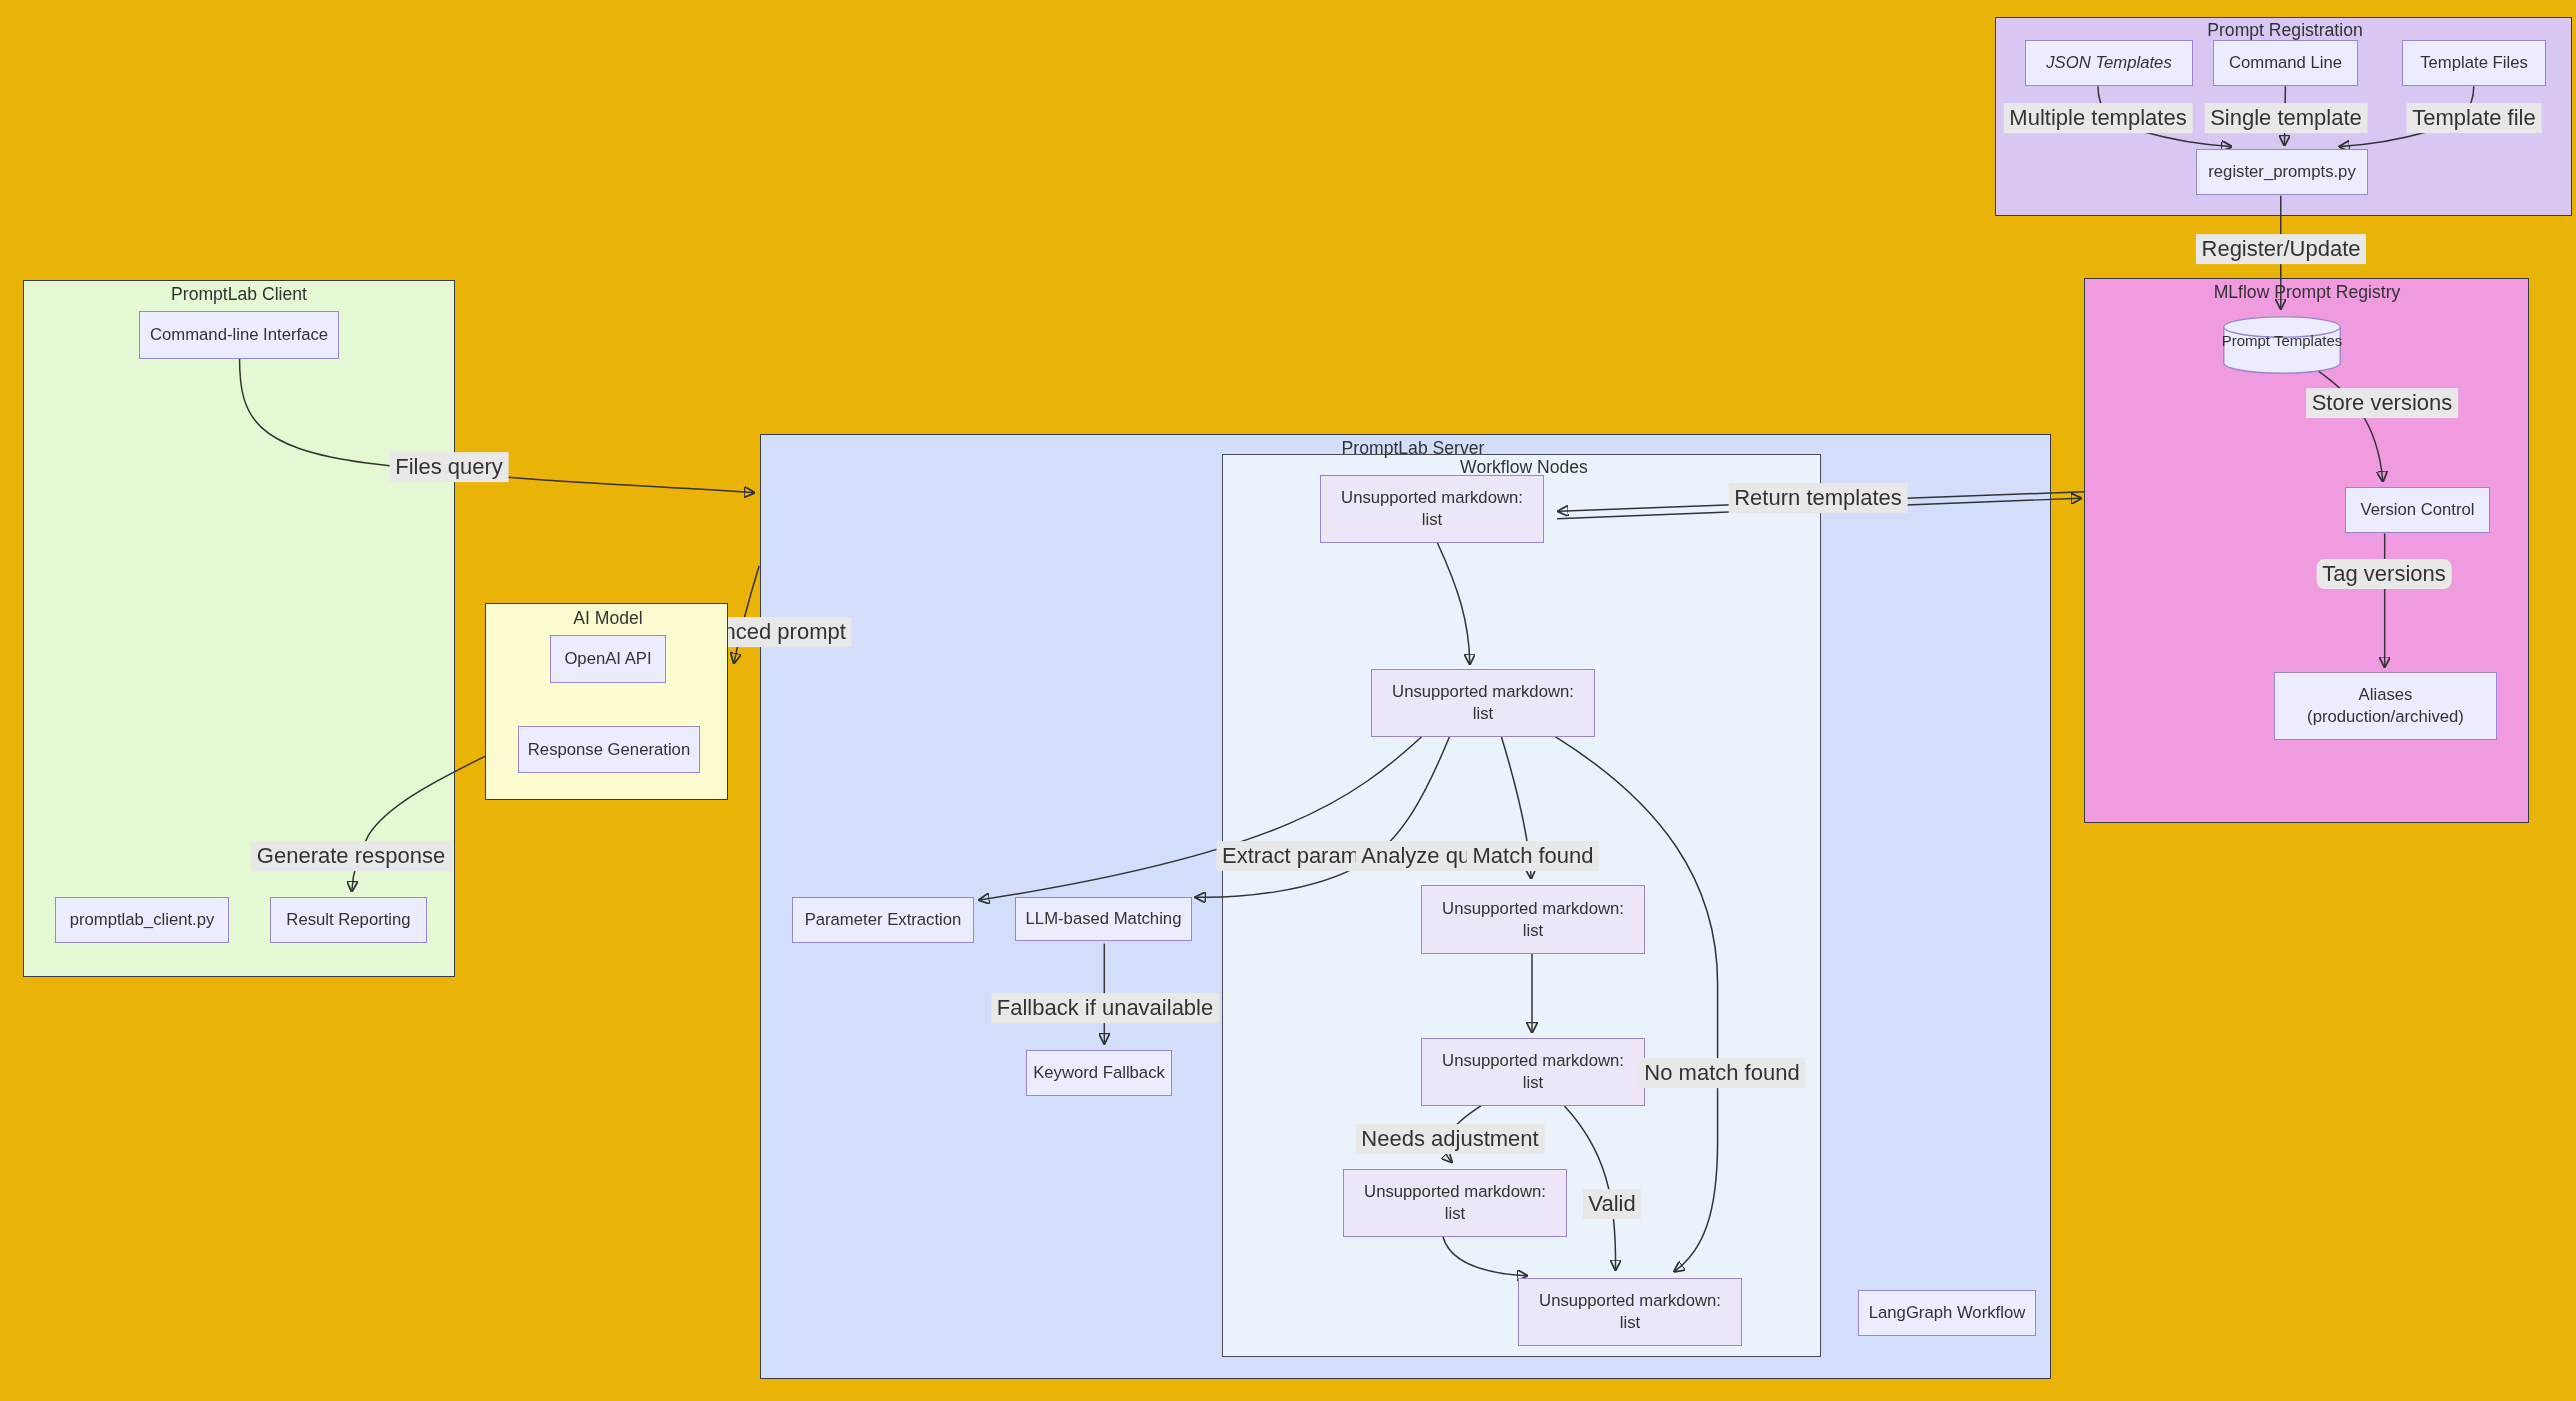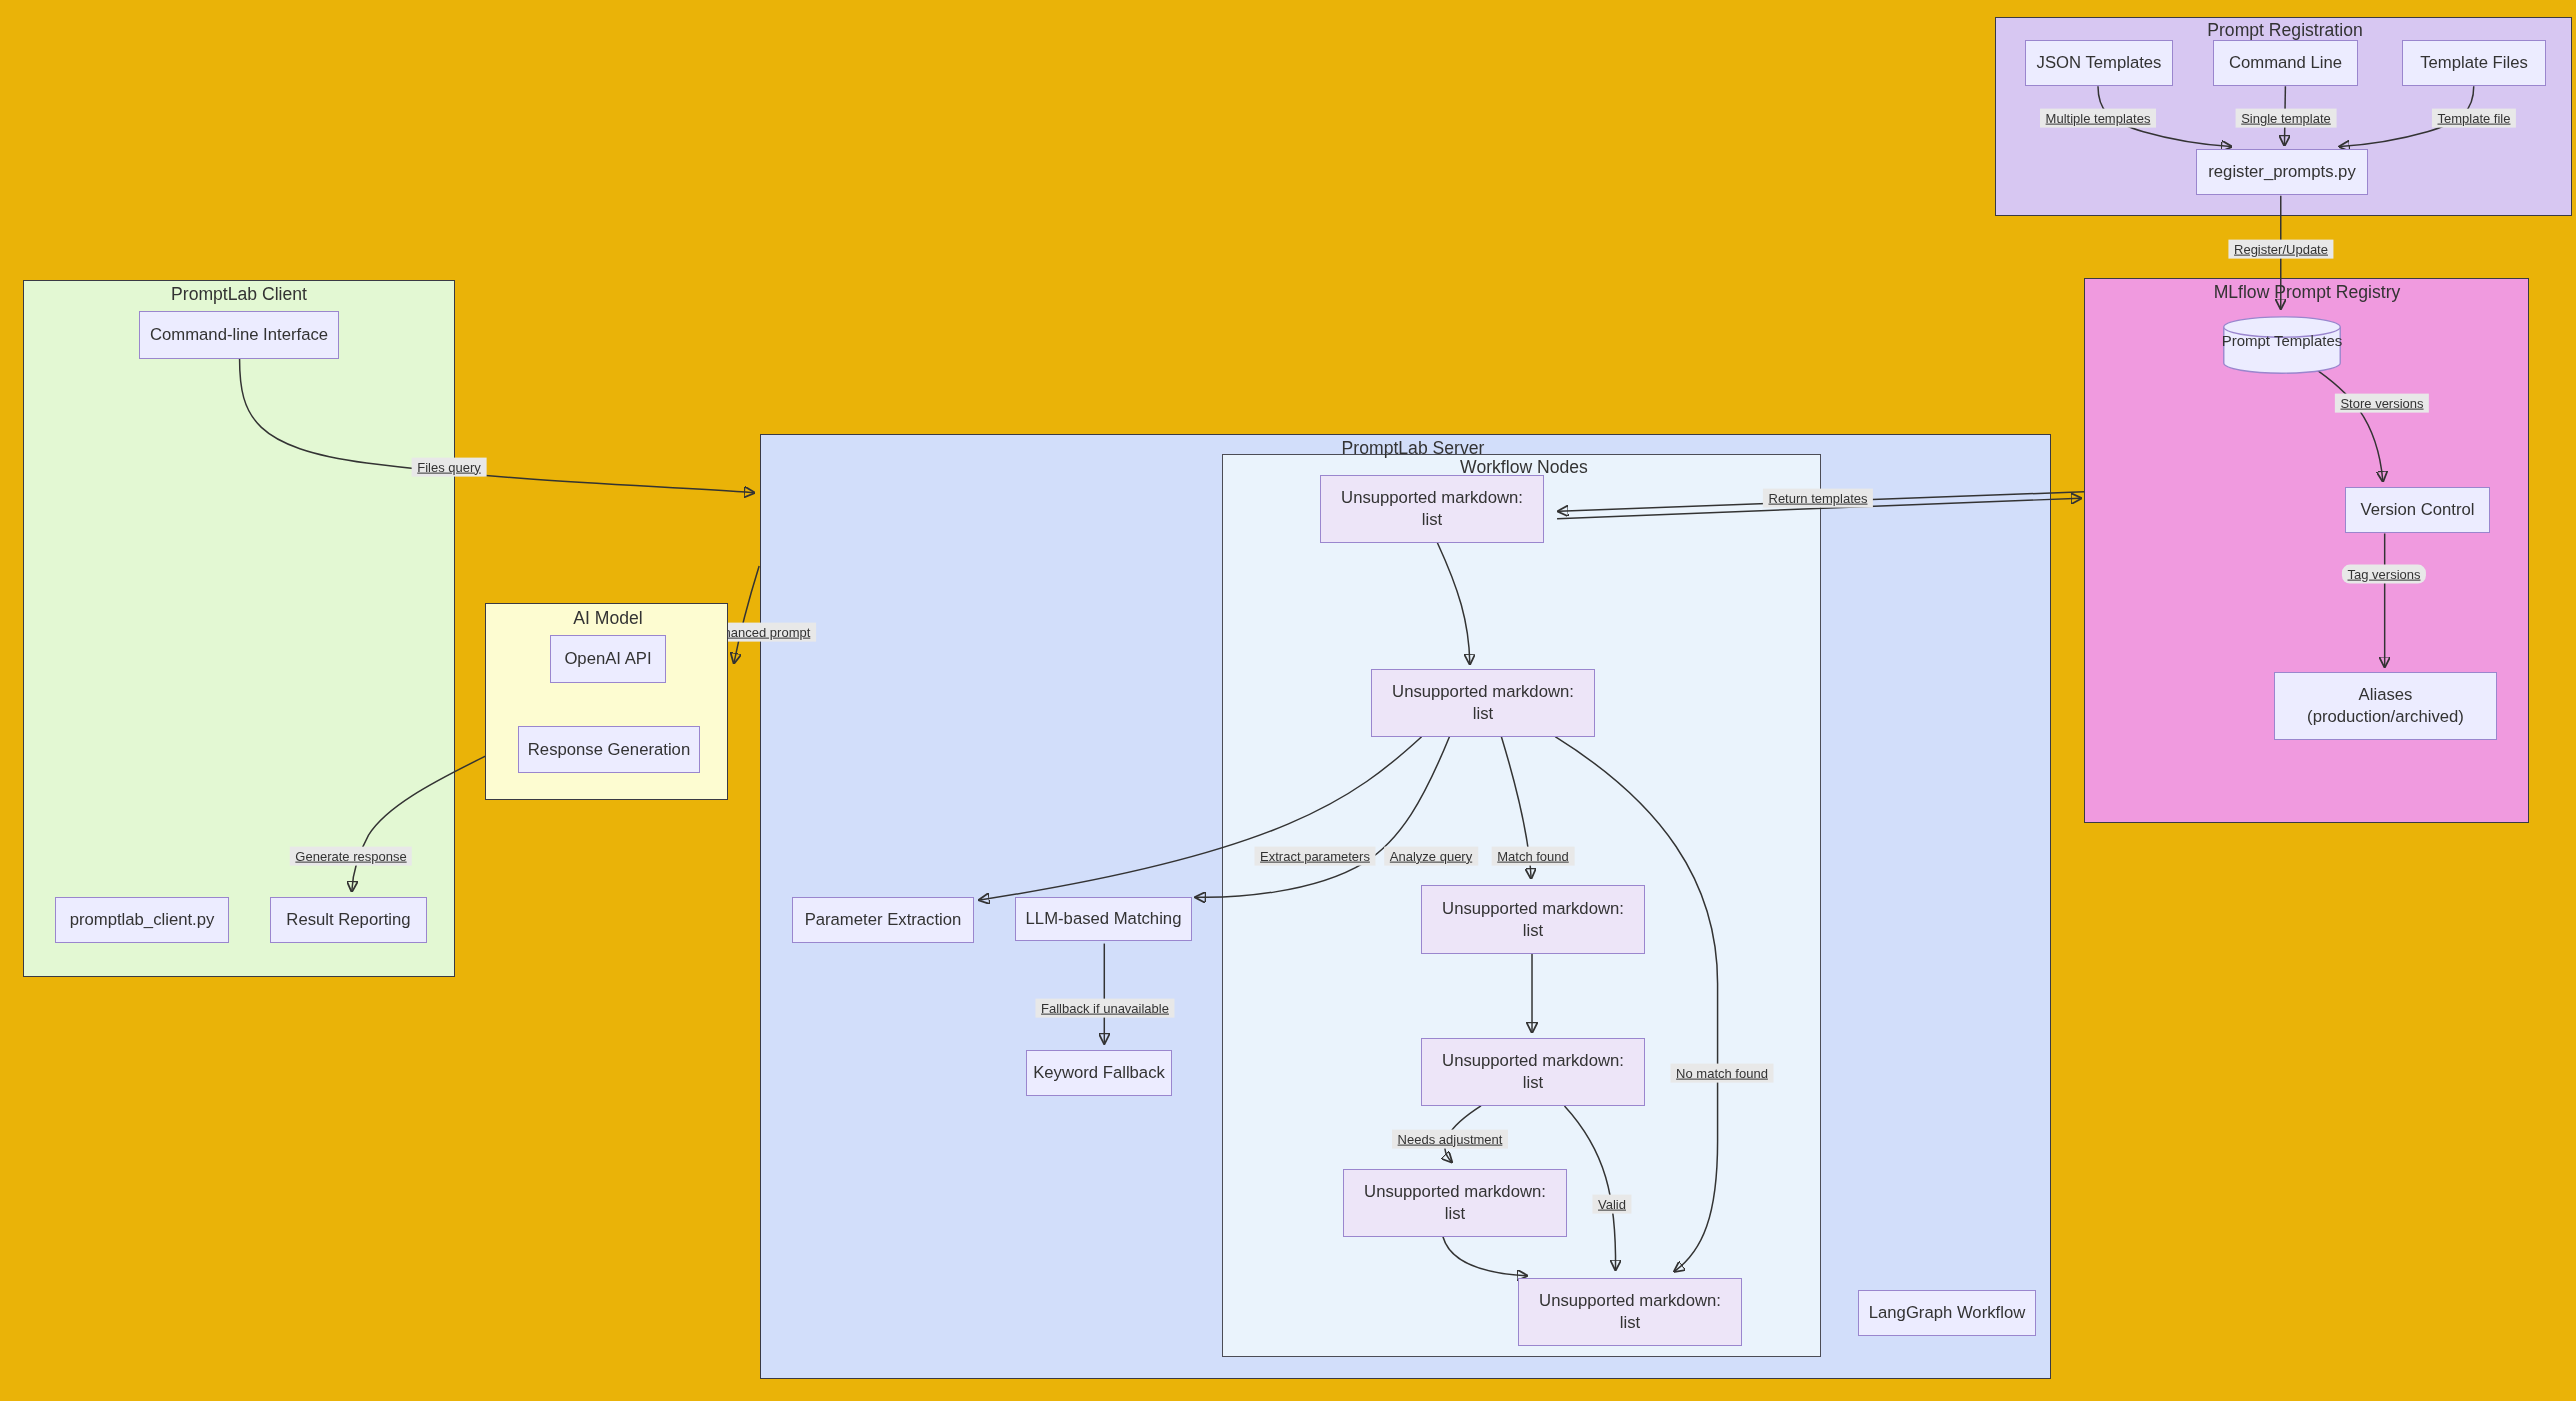--- a/index.html
+++ b/index.html
@@ -22,21 +22,21 @@
                border-width:1.4px;border-color:#4c4c55;z-index:2;}
   .sg.ai{left:485px;top:603px;width:243px;height:197px;background:var(--ai-model-bg);z-index:7;}
   svg.edges{position:absolute;left:0;top:0;z-index:3;}
   svg.edges path{fill:none;stroke:var(--edge);stroke-width:1.6px;}
   .node{position:absolute;box-sizing:border-box;background:var(--node-bg);
         border:1.4px solid var(--node-border);display:flex;flex-direction:column;
         align-items:center;justify-content:center;text-align:center;font-size:16.7px;
         line-height:22px;white-space:nowrap;z-index:5;}
   .node.unsupported{background:var(--unsupported-node-bg);}
   .chip{position:absolute;transform:translate(-50%,-50%);background:var(--label-bg);
-        padding:1.9px 5.6px;font-size:13px;white-space:nowrap;z-index:6;text-decoration:underline;}
+        padding:1.9px 5.6px;font-size:22px;white-space:nowrap;z-index:6;}
   .chip.under{z-index:4;}
   .cyl{position:absolute;left:2221px;top:315px;width:122px;height:61px;z-index:5;}
   .cyl .cyl-label{position:absolute;left:0;top:16.7px;width:100%;text-align:center;
         font-size:15px;white-space:nowrap;}
 </style>
 </head>
 <body>
 
 <div id="stage">
 
@@ -74,21 +74,21 @@
     <path d="M818,610 Q800,668 791,714" marker-end="url(#arrow)"></path>
     <path d="M523,815 C462,845 416,870 397,900 C386,920 380,940 379,960" marker-end="url(#arrow)"></path>
   </svg>
 
   <div class="sg-title" style="left:2285px;top:20.4px;">Prompt Registration</div>
   <div class="sg-title" style="left:2307px;top:282px;">MLflow Prompt Registry</div>
   <div class="sg-title" style="left:239px;top:284px;">PromptLab Client</div>
   <div class="sg-title" style="left:1413px;top:438px;">PromptLab Server</div>
   <div class="sg-title" style="left:1524px;top:457px;">Workflow Nodes</div>
 
-  <div class="node" style="left:2025px;top:40px;width:148px;height:46px;">
+  <div class="node" style="left:2025px;top:40px;width:168px;height:46px;font-style:italic;">
     <span>JSON Templates</span>
   </div>
   <div class="node" style="left:2213px;top:40px;width:145px;height:46px;">
     <span>Command Line</span>
   </div>
   <div class="node" style="left:2402px;top:40px;width:144px;height:46px;">
     <span>Template Files</span>
   </div>
   <div class="node" style="left:2196px;top:149px;width:172px;height:46px;">
     <span>register_prompts.py</span>

